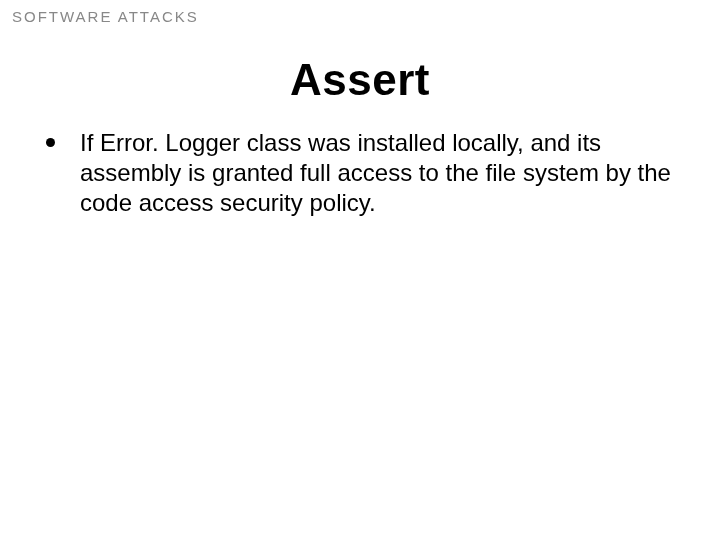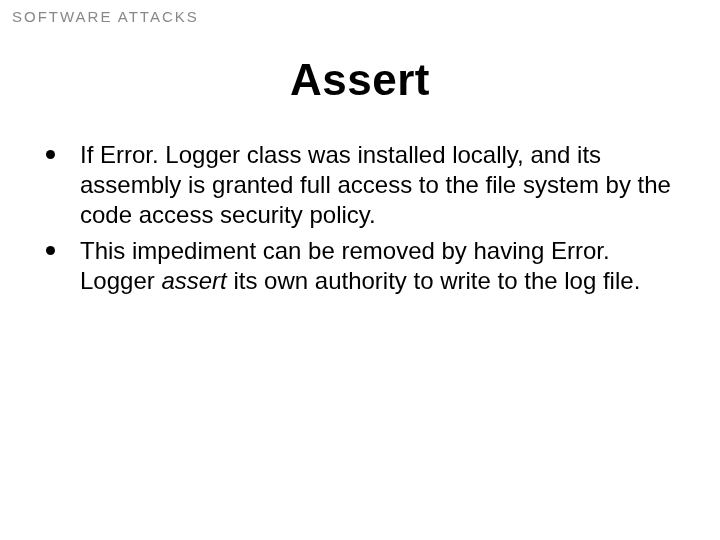--- a/index.html
+++ b/index.html
@@ -36,21 +36,21 @@
     left: 0;
     width: 720px;
     text-align: center;
     font-size: 44px;
     font-weight: 600;
     letter-spacing: 0.5px;
     font-family: "Trebuchet MS", "Lucida Sans", sans-serif;
   }
   .body {
     position: absolute;
-    top: 140px;
+    top: 128px;
     left: 40px;
     width: 640px;
   }
   ul.bullets {
     list-style: none;
     margin: 0;
     padding: 0;
   }
   ul.bullets > li {
     position: relative;
@@ -80,17 +80,16 @@
 
 <div class="slide">
 
   <div class="header-label">Software Attacks</div>
 
   <div class="title">Assert</div>
 
   <div class="body">
     <ul class="bullets">
       <li><span>If Error. Logger class was installed locally, and its assembly is granted full access to the file system by the code access security policy.</span></li>
-      <li><span>This impediment can be removed by having Error. Logger </span><span class="italic">assert</span><span> its own authority to write to the log file.</span></li>
     </ul>
   </div>
 
 </div>
 
 </body></html>

